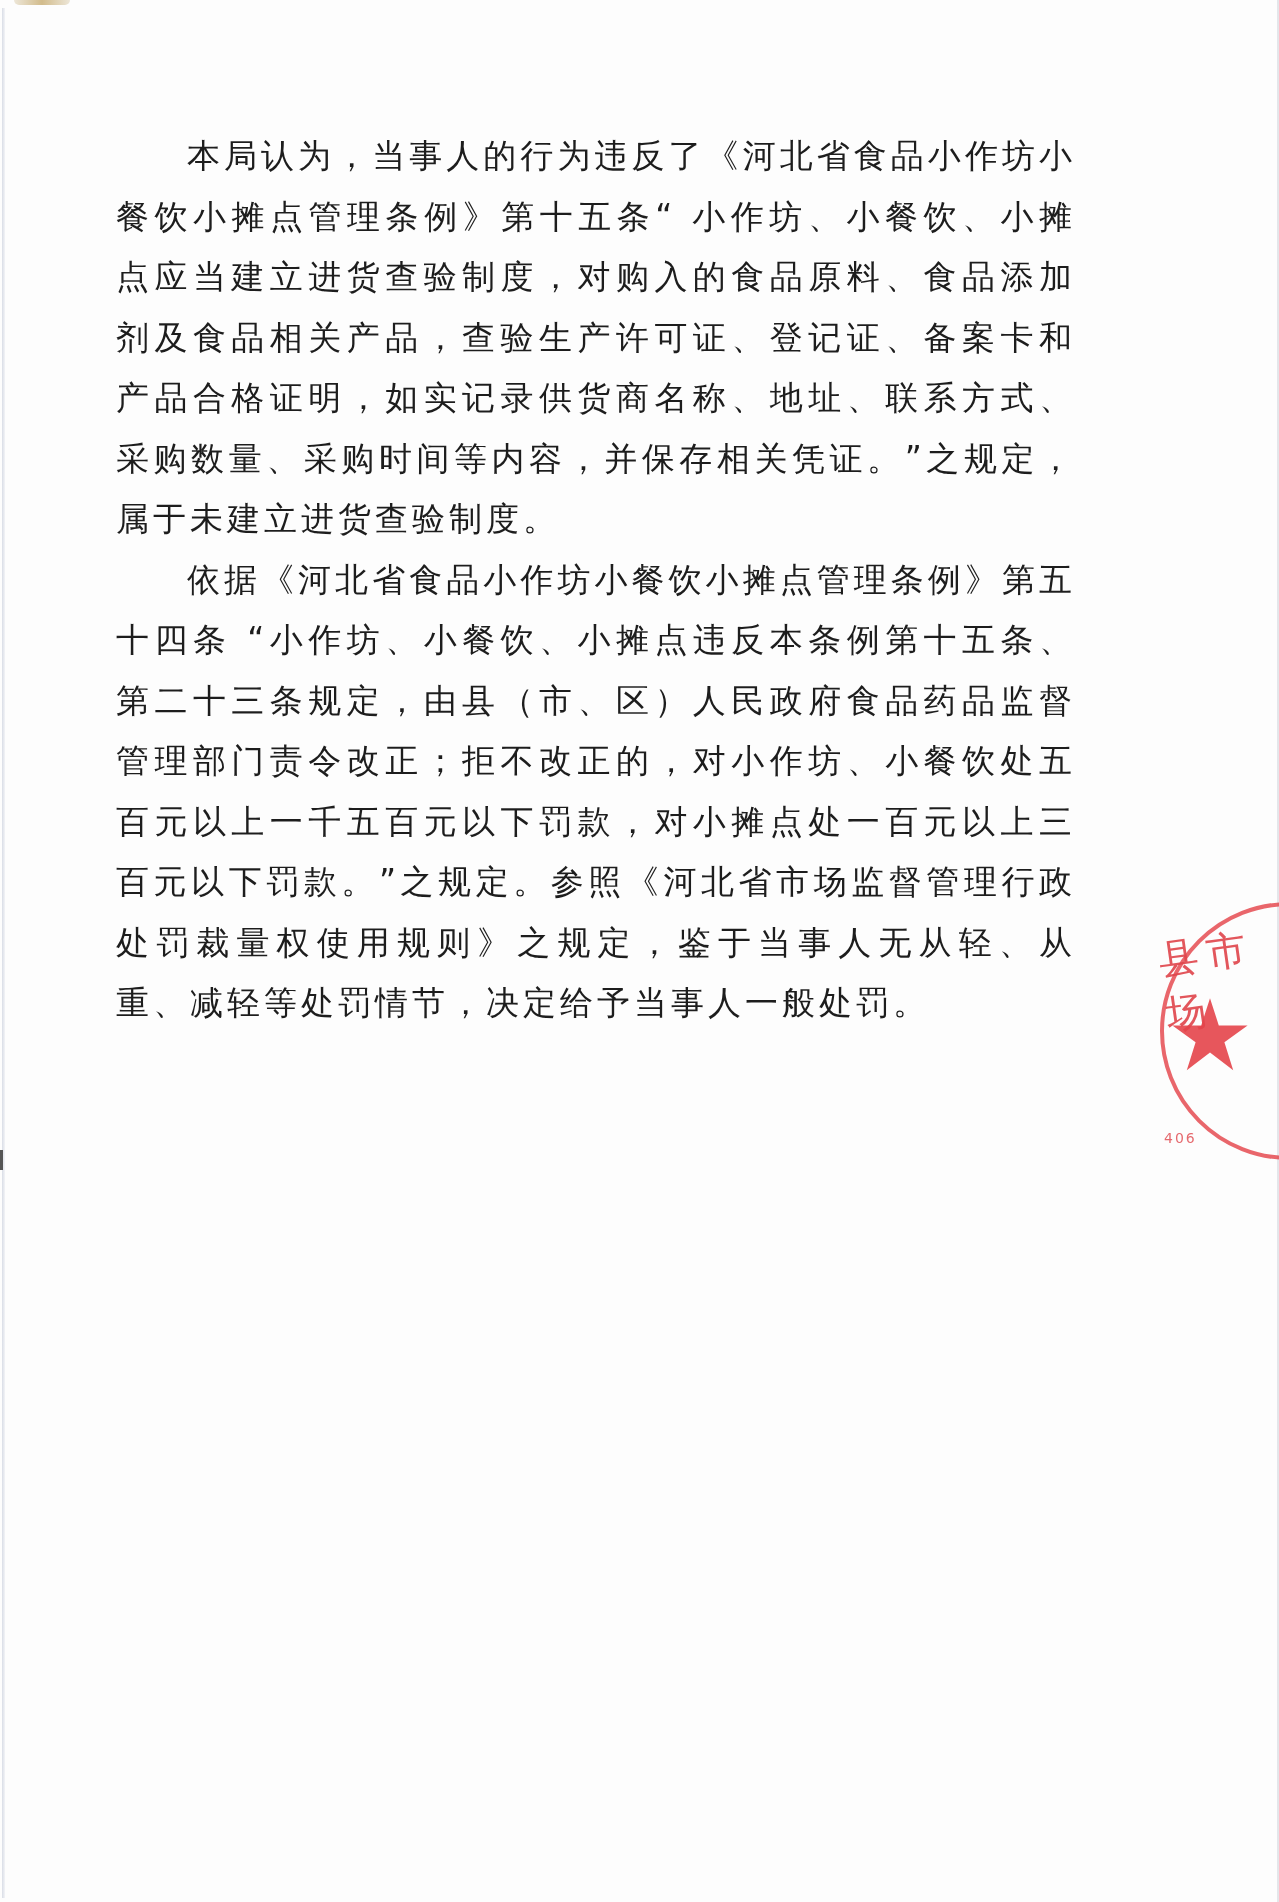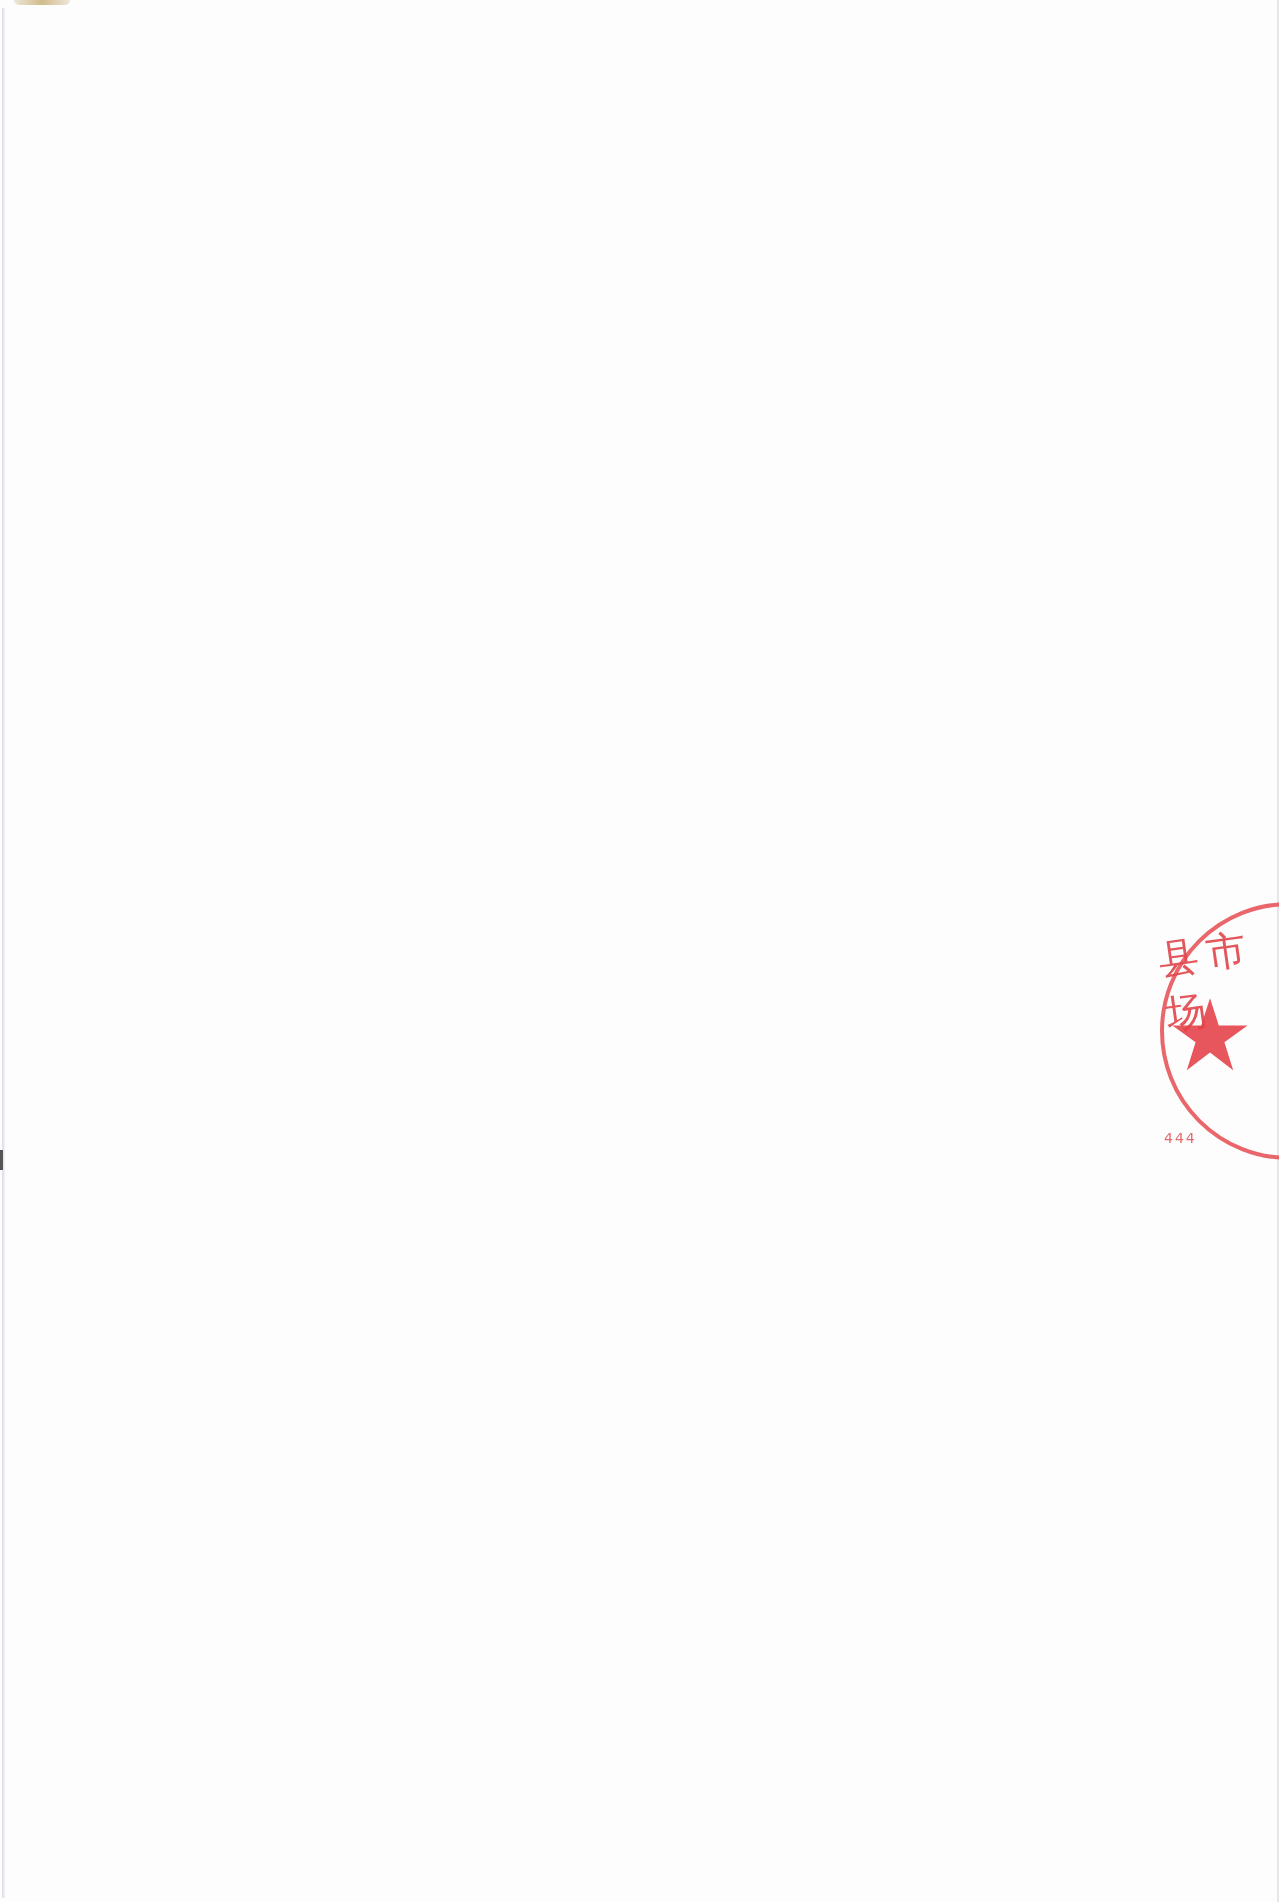--- a/index.html
+++ b/index.html
@@ -69,20 +69,22 @@
 </style>
 </head>
 <body>
 
 <div class="top-smudge"></div>
 <div class="page-edge-left"></div>
 <div class="page-edge-right"></div>
 <div class="side-mark"></div>
 
 <div class="doc">
+  <p class="para">本局认为，当事人的行为违反了《河北省食品小作坊小餐饮小摊点管理条例》第十五条“ 小作坊、小餐饮、小摊点应当建立进货查验制度，对购入的食品原料、食品添加剂及食品相关产品，查验生产许可证、登记证、备案卡和产品合格证明，如实记录供货商名称、地址、联系方式、采购数量、采购时间等内容，并保存相关凭证。”之规定，属于未建立进货查验制度。</p>
+  <p class="para">依据《河北省食品小作坊小餐饮小摊点管理条例》第五十四条 “小作坊、小餐饮、小摊点违反本条例第十五条、第二十三条规定，由县（市、区）人民政府食品药品监督管理部门责令改正；拒不改正的，对小作坊、小餐饮处五百元以上一千五百元以下罚款，对小摊点处一百元以上三百元以下罚款。”之规定。参照《河北省市场监督管理行政处罚裁量权使用规则》之规定，鉴于当事人无从轻、从重、减轻等处罚情节，决定给予当事人一般处罚。</p>
 </div>
 
 <div class="stamp"></div>
 <div class="stamp-text">县市场</div>
 <svg class="stamp-star" viewBox="0 0 100 100">
   <polygon points="50,4 61,38 97,38 68,59 79,94 50,72 21,94 32,59 3,38 39,38" fill="#e4444a" opacity="0.9"></polygon>
 </svg>
-<div class="stamp-code">444</div>
+<div class="stamp-code">406</div>
 
 </body></html>

